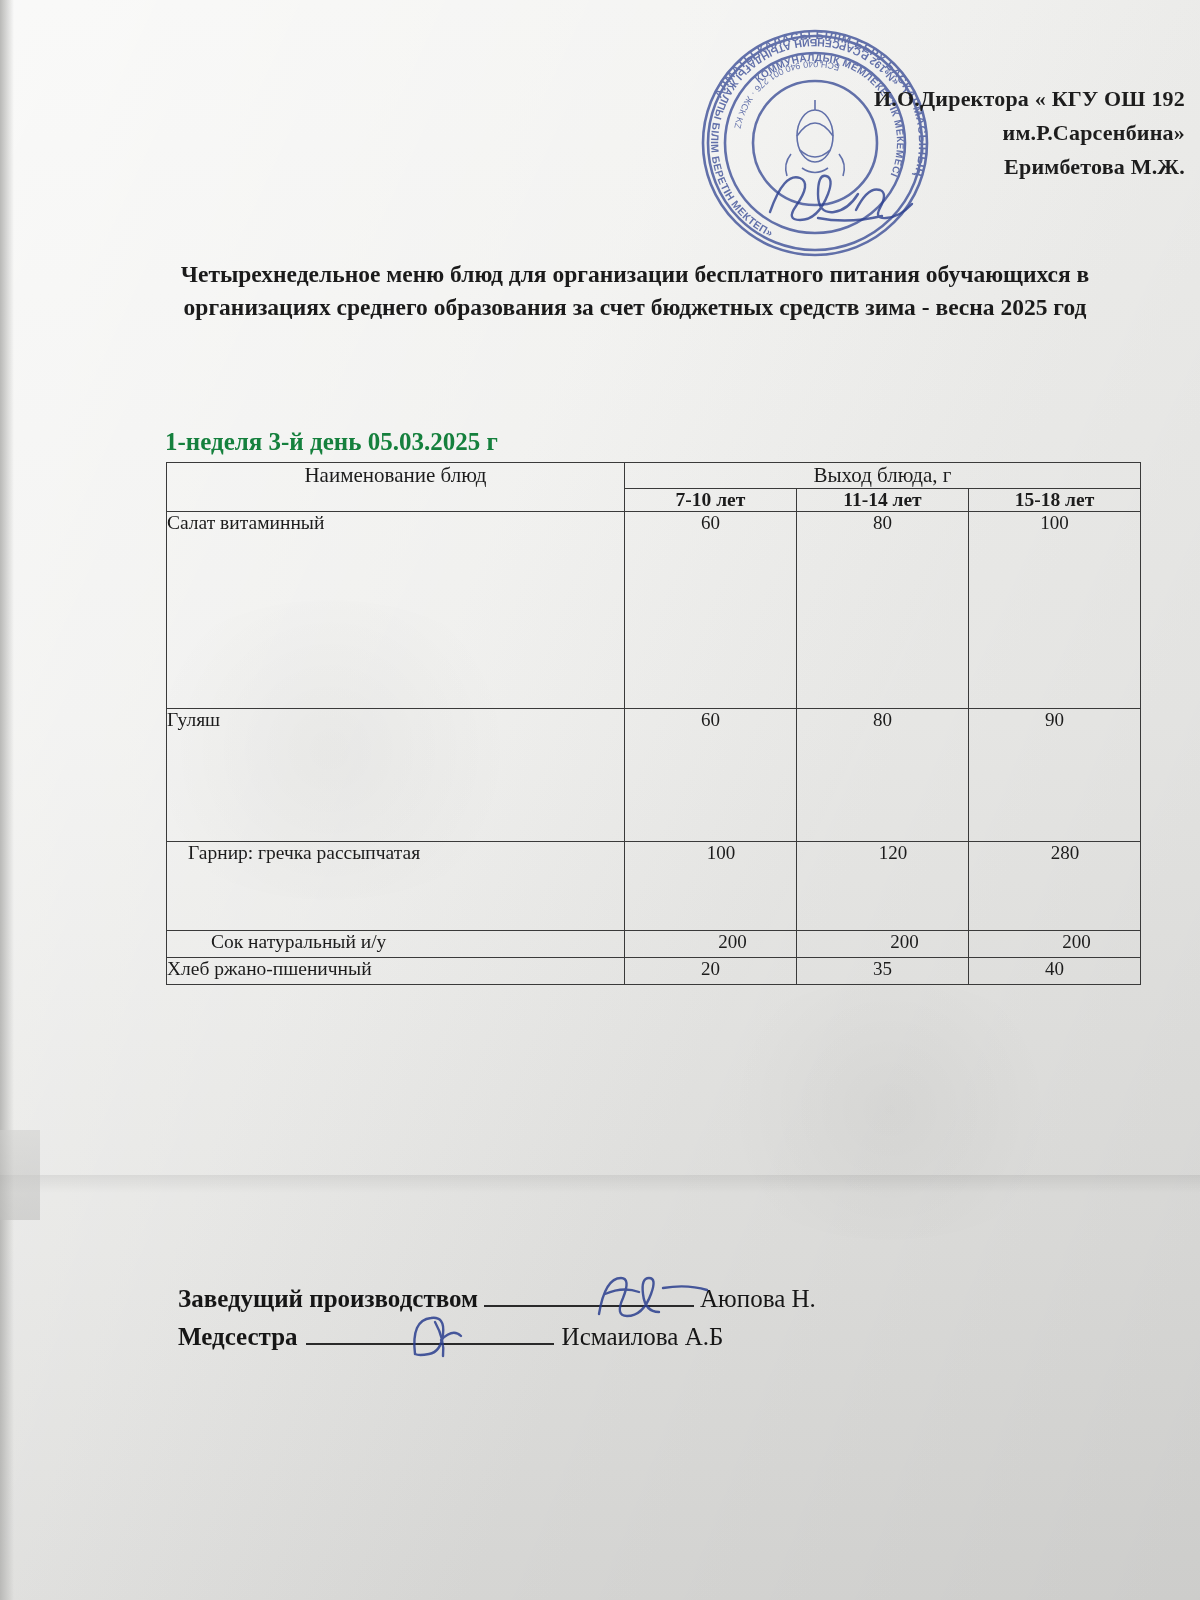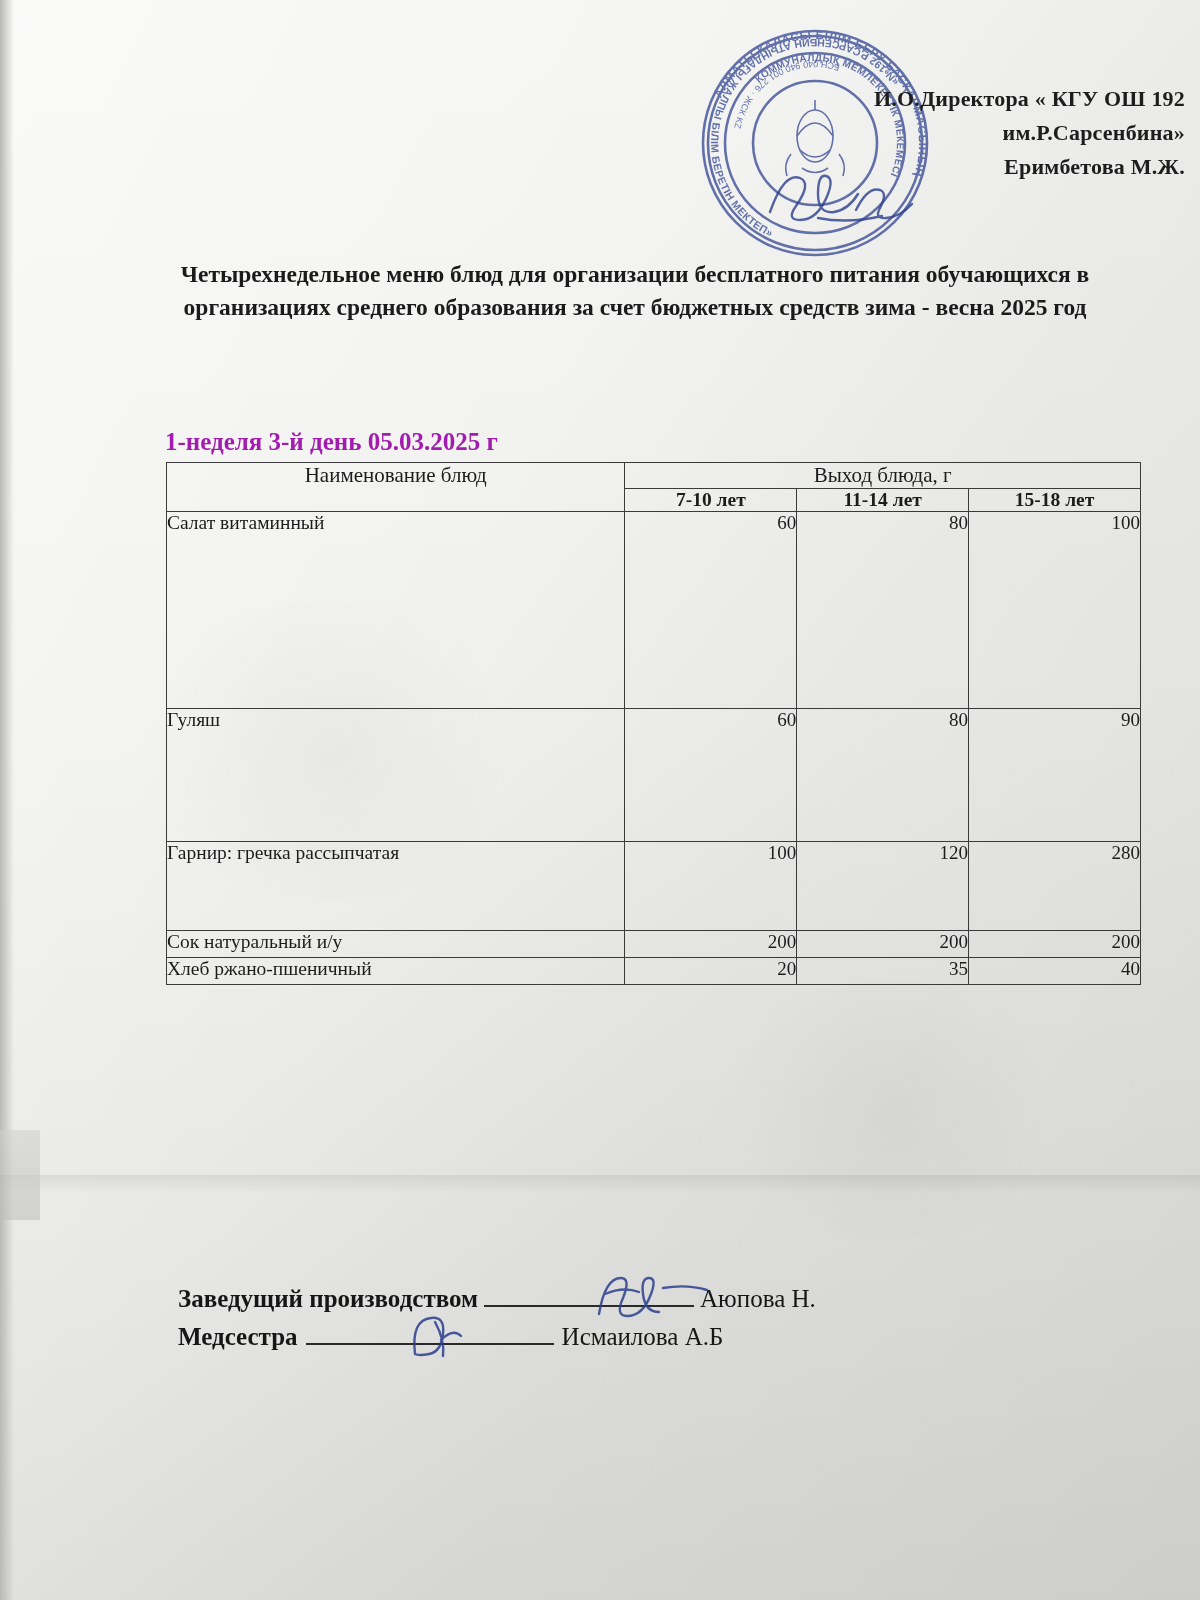--- a/index.html
+++ b/index.html
@@ -94,21 +94,21 @@
     color: #1b1b1b;
   }
 
   
   .week-line {
     position: absolute;
     top: 428px;
     left: 165px;
     font-weight: bold;
     font-size: 25px;
-    color: #a21caf;
+    color: #15803d;
   }
 
   
   table.menu {
     position: absolute;
     top: 462px;
     left: 166px;
     width: 975px;
     border-collapse: collapse;
     font-size: 19px;
@@ -140,28 +140,28 @@
     font-weight: bold;
     font-size: 19.5px;
     padding: 9px 0 8px;
   }
   td.dish {
     padding: 7px 0 0 10px;
     font-size: 19.5px;
     text-align: left;
   }
   td.val {
-    text-align: right;
+    text-align: center;
     padding: 7px 0 0 0;
     font-size: 19px;
   }
   tr.r1 td { height: 196px; }
   tr.r2 td { height: 132px; }
-  tr.r3 td { height: 88px; }
-  tr.r4 td { height: 26px; }
+  tr.r3 td { height: 88px; padding-left: 21px; }
+  tr.r4 td { height: 26px; padding-left: 44px; }
   tr.r5 td { height: 26px; }
 
   
   .footer {
     position: absolute;
     left: 178px;
     top: 1283px;
     font-size: 25px;
     color: #161616;
   }

